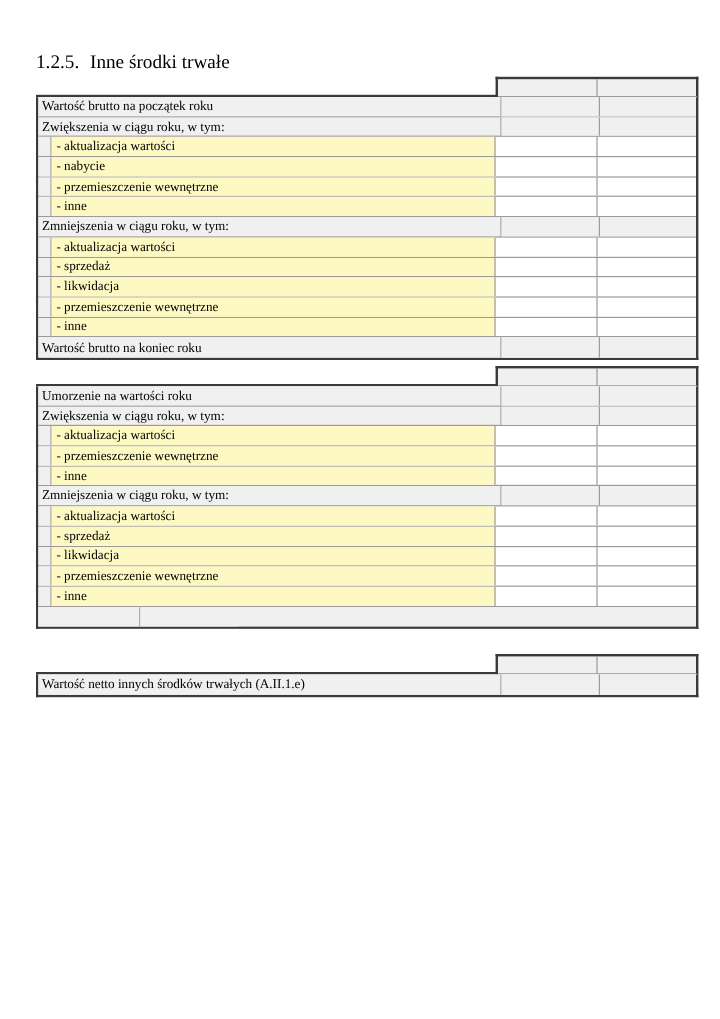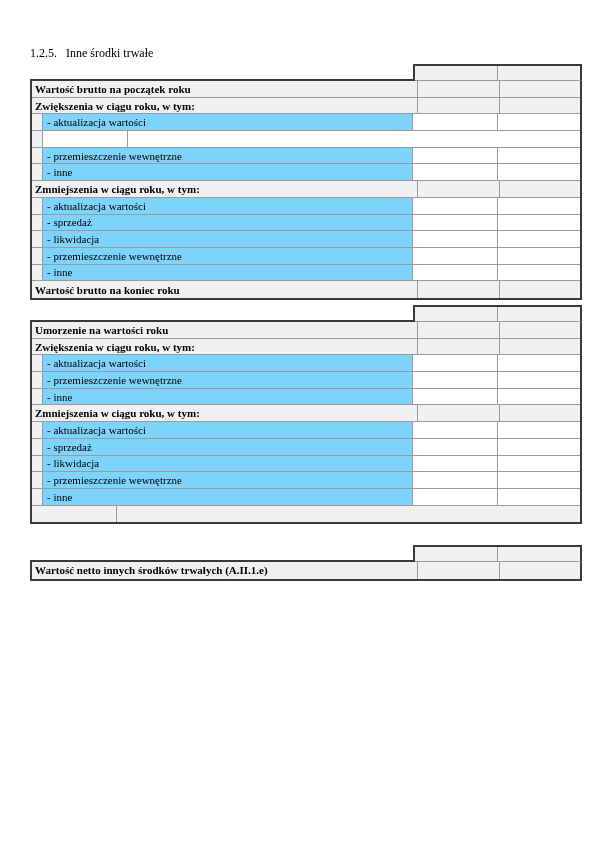--- a/index.html
+++ b/index.html
@@ -14,21 +14,21 @@
   .page{
     position:relative;
     width:600px;height:849px;
     background:var(--page-bg);
     font-family:"Liberation Serif","DejaVu Serif",serif;
     color:var(--text);
     overflow:hidden;
   }
   .doc-title{
     position:absolute;left:30px;top:46px;
-    font-size:12px;line-height:14px;white-space:nowrap;
+    font-size:16px;line-height:14px;white-space:nowrap;
   }
   .doc-title .num{margin-right:9px;}
   .table-wrap{
     position:absolute;left:30px;width:552px;
   }
   .t1{top:64px;}
   .t2{top:305px;}
   .t3{top:545px;}
   .thead{
     position:absolute;top:0;left:383px;width:169px;height:17px;
@@ -58,29 +58,29 @@
   }
   .row:last-child{border-bottom:none;text-align:right;}
   .cell{
     display:flex;align-items:center;
     font-size:11px;line-height:12px;
     overflow:hidden;white-space:nowrap;
   }
   .row.section{background:var(--section-bg);}
   .row.section .label-full{
     width:397px;border-right:1px solid var(--line);
-    font-weight:bold;padding-left:3px;
+    font-weight:normal;padding-left:3px;
   }
   .row.item .indent{
     width:11px;background:var(--section-bg);
     border-right:1px solid var(--line);
   }
   .row.item .label-sub{
     width:370px;border-right:1px solid var(--line);
-    padding-left:4px;background:#7dd3fc;
+    padding-left:4px;background:#fef9c3;
   }
   .cell.val1{width:85px;border-right:1px solid var(--line);padding-left:3px;}
   .cell.val2{width:82px;padding-left:3px;}
   .row.section .cell.val1,.row.section .cell.val2{background:var(--section-bg);}
 </style>
 </head>
 <body>
 
 <div class="page">
 
@@ -106,20 +106,21 @@
           <div class="cell val2"></div>
         </div>
         <div class="row item">
           <div class="cell indent"></div>
           <div class="cell label-sub">- aktualizacja wartości</div>
           <div class="cell val1"></div>
           <div class="cell val2"></div>
         </div>
         <div class="row item">
           <div class="cell indent"></div>
+          <div class="cell label-sub">- nabycie</div>
           <div class="cell val1"></div>
           <div class="cell val2"></div>
         </div>
         <div class="row item">
           <div class="cell indent"></div>
           <div class="cell label-sub">- przemieszczenie wewnętrzne</div>
           <div class="cell val1"></div>
           <div class="cell val2"></div>
         </div>
         <div class="row item">

